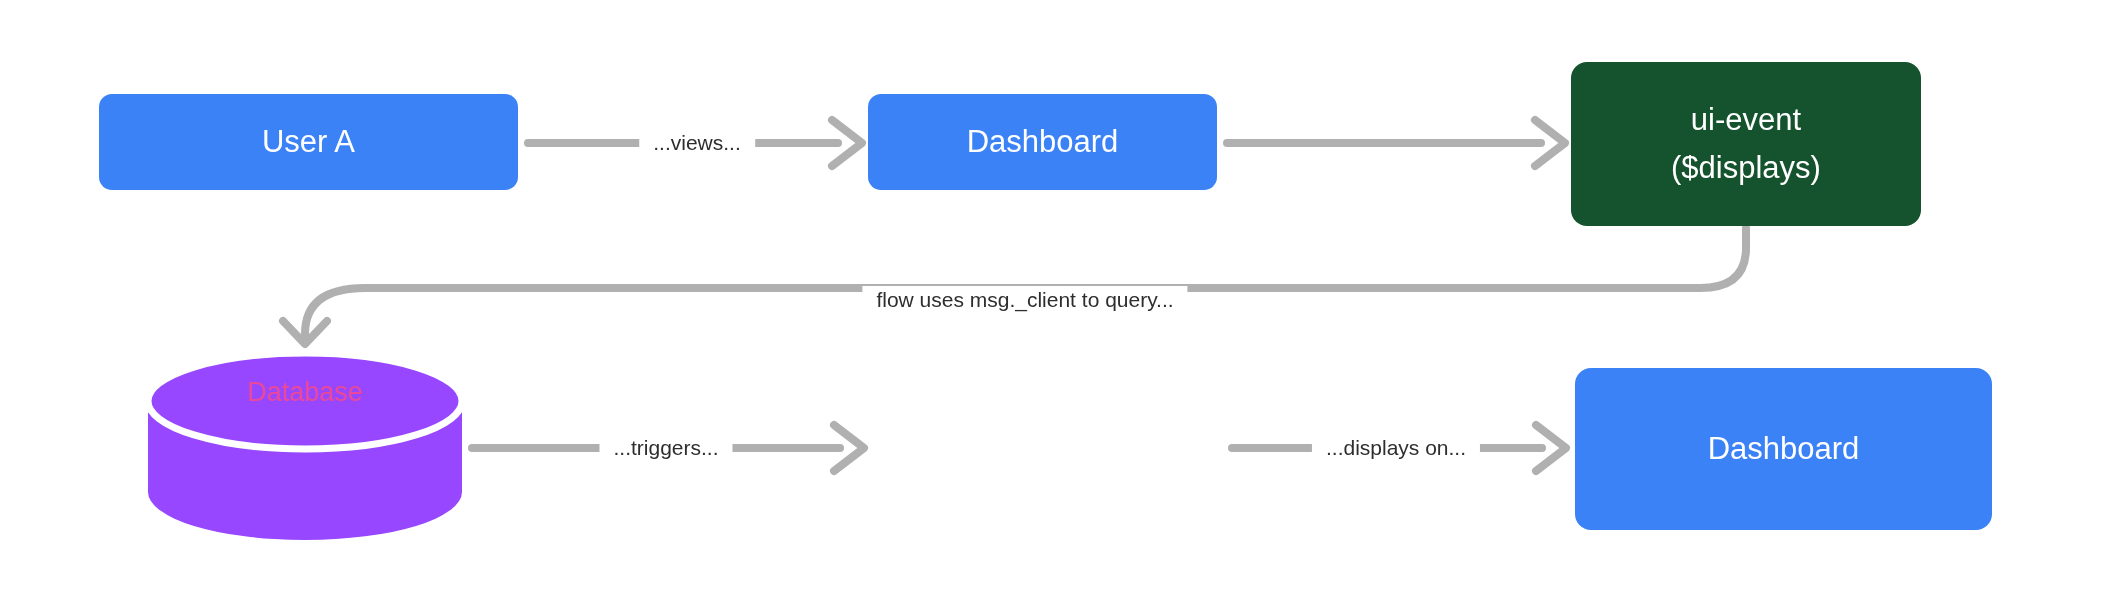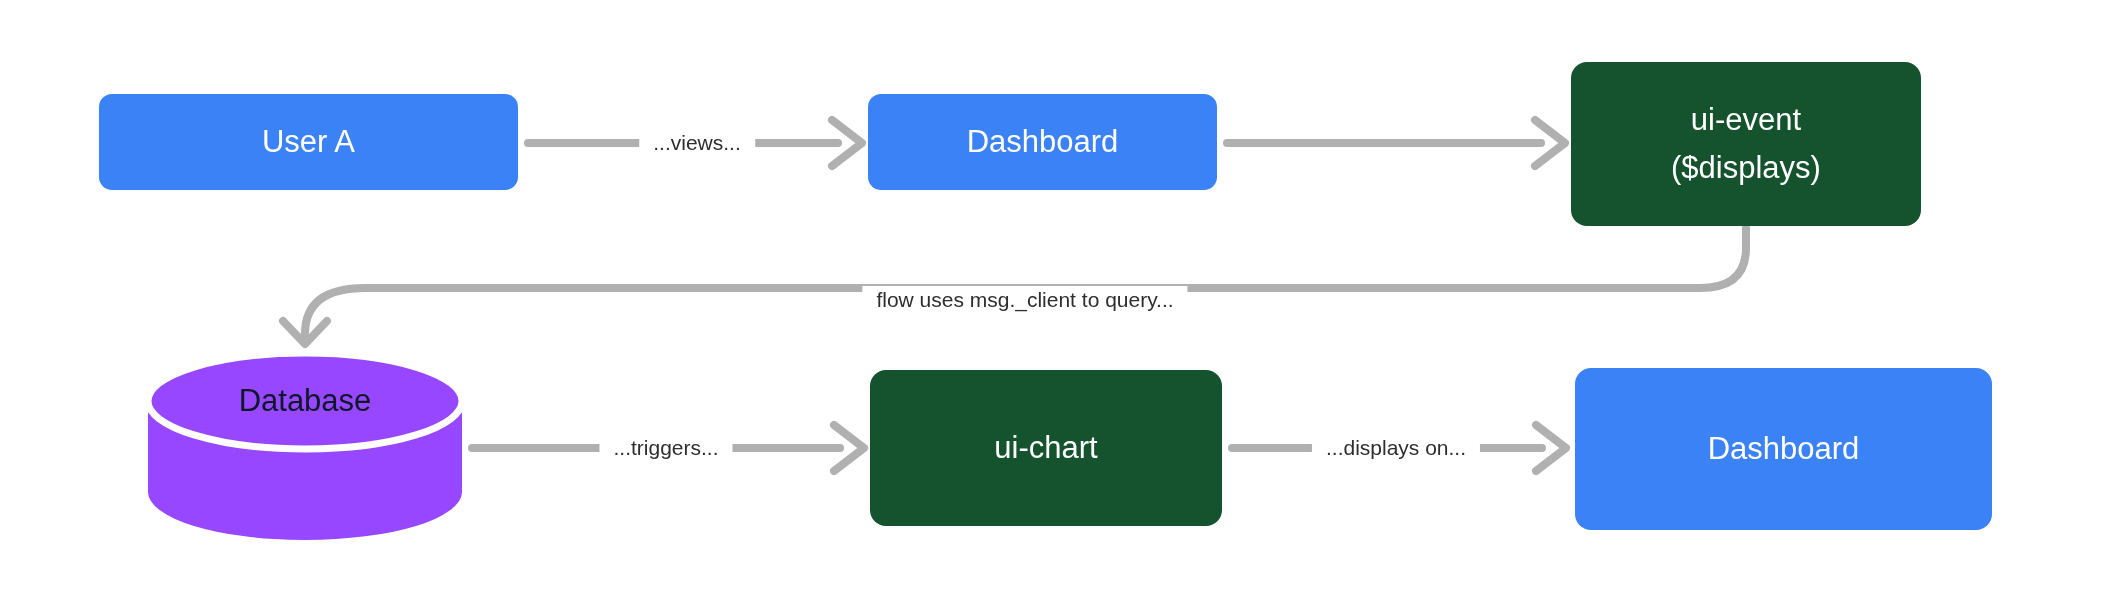--- a/index.html
+++ b/index.html
@@ -17,23 +17,23 @@
     border-radius: 13px;
   }
   .node.orange { background: #3b82f6; }
   .node.blue   { background: #14532d; }
   .node-user-a        { left: 99px;  top: 94px;  width: 419px; height: 96px; }
   .node-dashboard     { left: 868px; top: 94px;  width: 349px; height: 96px; }
   .node-ui-event      { left: 1571px; top: 62px; width: 350px; height: 164px; border-radius: 16px; }
   .node-ui-chart      { left: 870px; top: 370px; width: 352px; height: 156px; border-radius: 16px; }
   .node-dashboard-u-a { left: 1575px; top: 368px; width: 417px; height: 162px; border-radius: 16px; }
   .db-label {
-    position: absolute; z-index: 3; left: 148px; top: 377px; width: 314px; height: 48px;
+    position: absolute; z-index: 3; left: 148px; top: 368px; width: 314px; height: 48px;
     display: flex; align-items: center; justify-content: center;
-    color: #0f172a; font-size: 31px;
+    color: #ec4899; font-size: 27px;
   }
   .edge-label {
     position: absolute; z-index: 2;
     transform: translate(-50%, -50%);
     background: #ffffff; padding: 2px 14px;
     color: #2e2e2e; font-size: 21px; white-space: nowrap;
   }
   .lbl-views      { left: 697px;  top: 143px; }
   .lbl-triggers   { left: 1380px; top: 143px; }
   .lbl-query      { left: 1025px; top: 288px; margin-top: 12px; }
@@ -76,23 +76,20 @@
     <span>Dashboard</span>
   </div>
 
   <div class="node blue node-ui-event">
     <span>ui-event</span>
     <span>($displays)</span>
   </div>
 
   <div class="db-label">Database</div>
 
-  <div class="node blue node-ui-chart">
-    <span>ui-chart</span>
-  </div>
 
   <div class="node orange node-dashboard-u-a">
     <span>Dashboard</span>
   </div>
 
   <div class="edge-label lbl-views">...views...</div>
   <div class="edge-label lbl-query">flow uses msg._client to query...</div>
   <div class="edge-label lbl-populates">...triggers...</div>
   <div class="edge-label lbl-displays">...displays on...</div>
 

